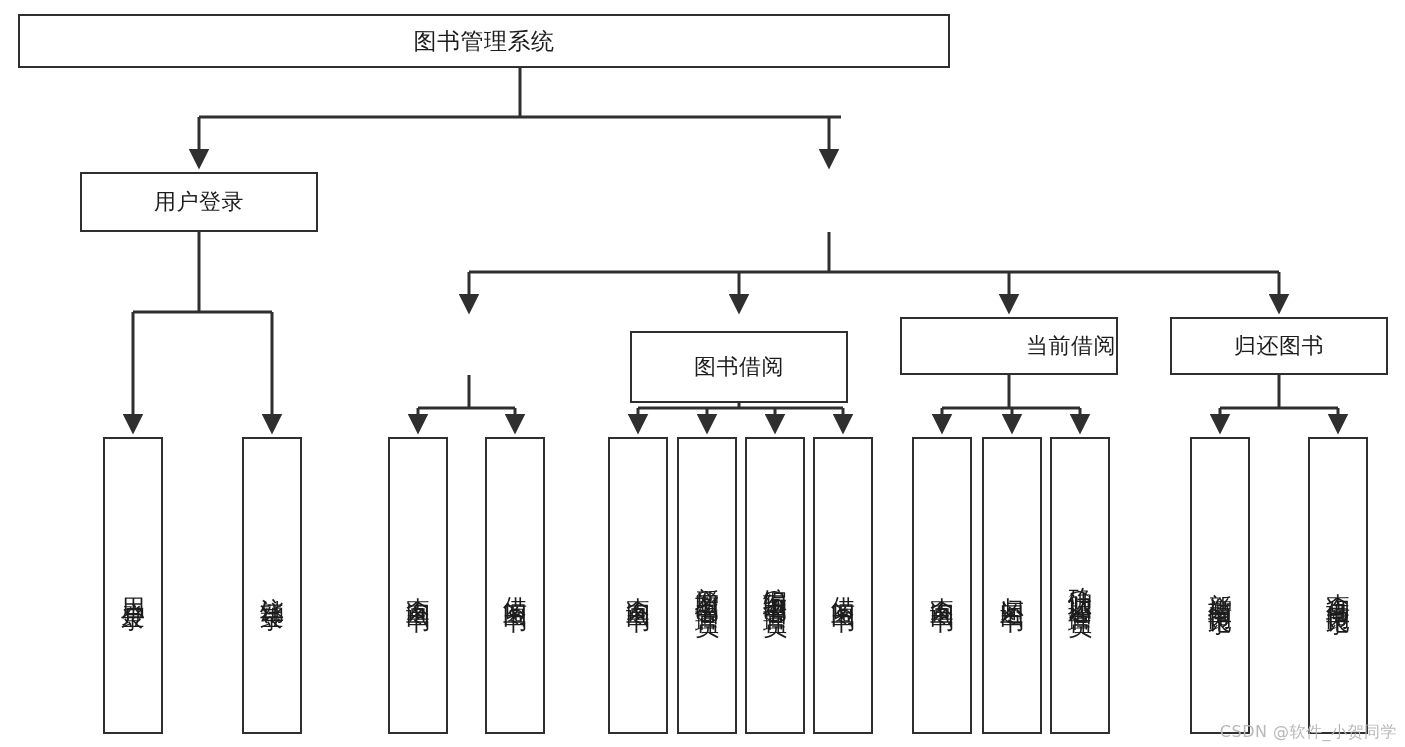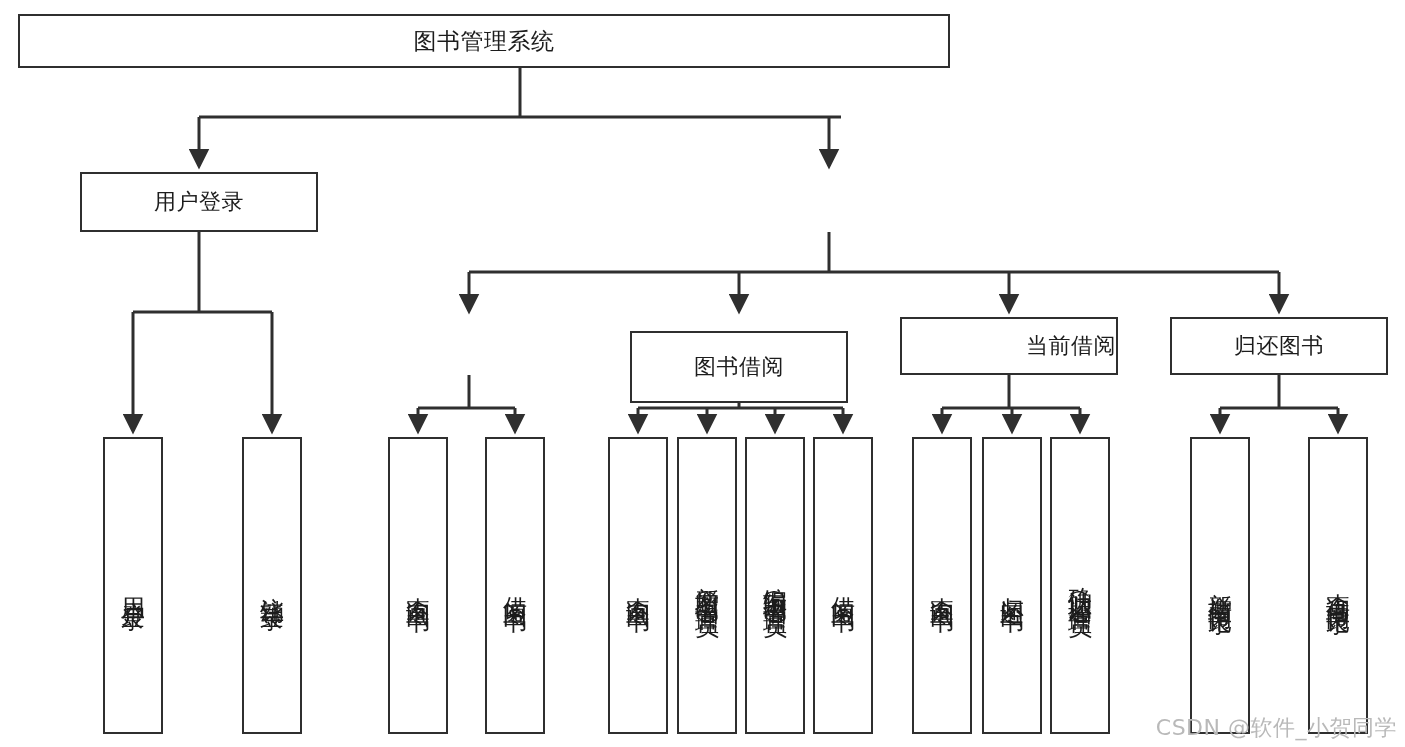--- a/index.html
+++ b/index.html
@@ -59,21 +59,21 @@
     text-orientation: upright;
     font-size: 24px;
     line-height: 1.0;
     letter-spacing: 4px;
     white-space: nowrap;
   }
   .watermark {
     position: absolute;
     right: 8px;
     bottom: 4px;
-    font-size: 22px;
+    font-size: 16px;
     color: #b9b9b9;
     white-space: nowrap;
     letter-spacing: 0.5px;
     text-align: center;
   }
 </style>
 </head>
 <body>
 
 <div id="canvas">

